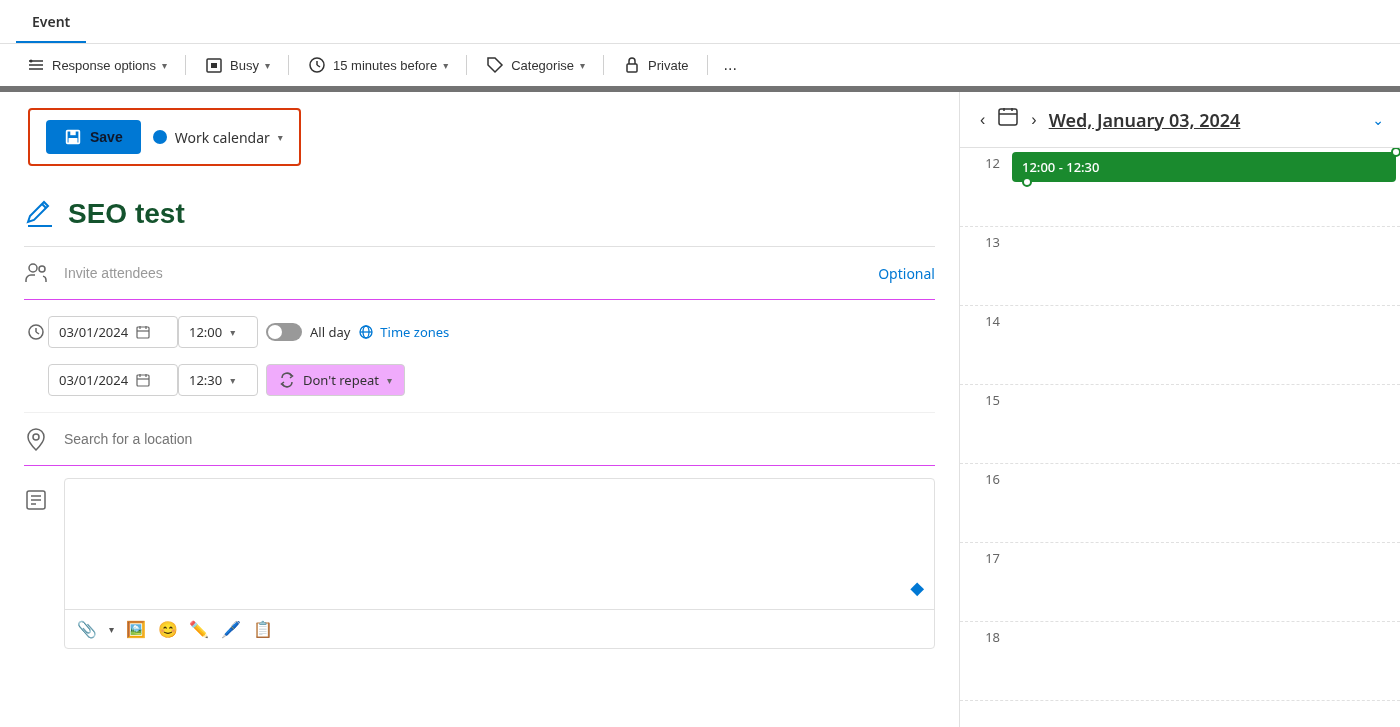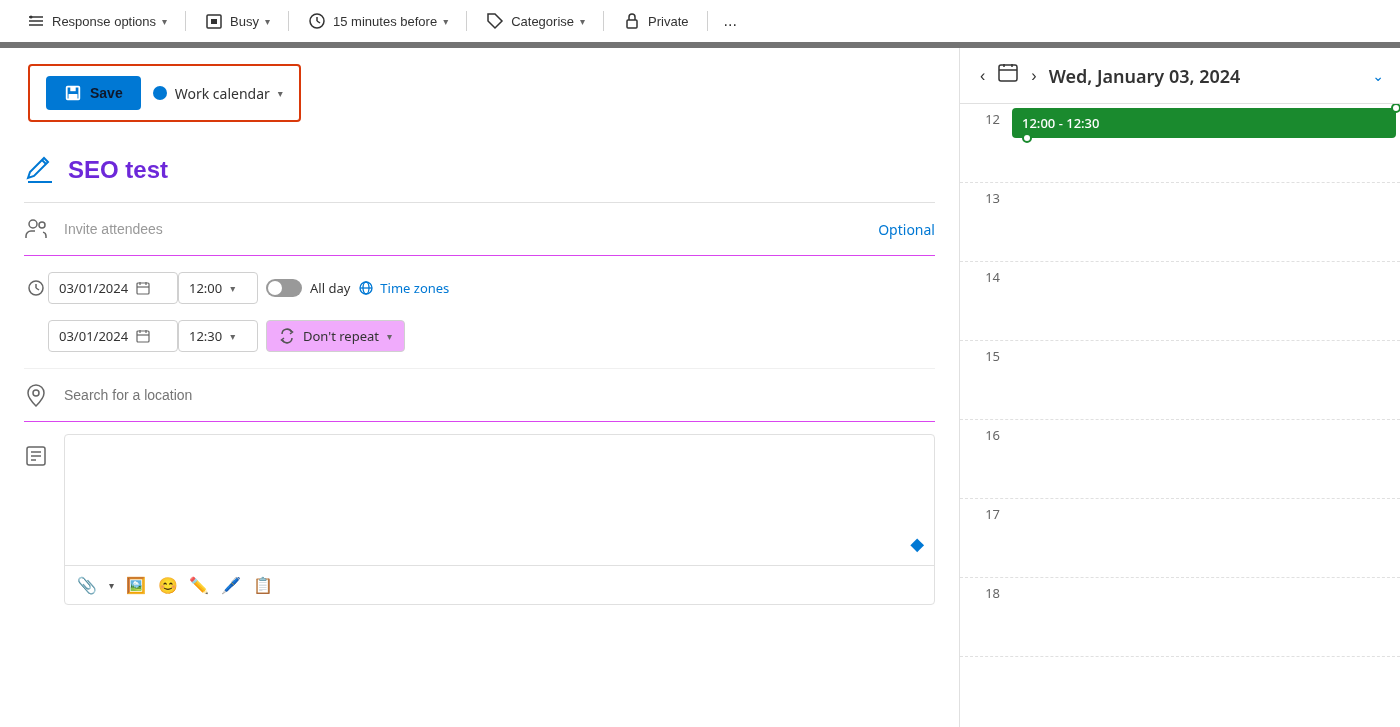--- a/index.html
+++ b/index.html
@@ -28,21 +28,21 @@
     .save-bar { display: flex; align-items: center; padding: 10px 16px; gap: 12px; border: 2px solid #d9390a; margin: 8px 12px; border-radius: 4px; width: fit-content; }
     .save-btn { display: flex; align-items: center; gap: 8px; background: #0078d4; color: #0f172a; border: none; border-radius: 4px; padding: 8px 18px; font-size: 14px; font-weight: 600; cursor: pointer; }
     .calendar-selector { display: flex; align-items: center; gap: 8px; cursor: pointer; font-size: 14px; color: #333; }
     .calendar-dot { width: 14px; height: 14px; background: #0078d4; border-radius: 50%; }
 
     
     .event-form { padding: 8px 24px 16px; }
 
     .event-title-row { display: flex; align-items: center; gap: 12px; padding: 8px 0 16px; border-bottom: 1px solid #e0e0e0; }
     .edit-icon { width: 32px; height: 32px; color: #0078d4; flex-shrink: 0; }
-    .event-title-input { border: none; outline: none; font-size: 24px; font-weight: 600; color: #6d28d9; flex: 1; }
+    .event-title-input { border: none; outline: none; font-size: 28px; font-weight: 600; color: #14532d; flex: 1; }
     .event-title-input::placeholder { color: #999; }
 
     .form-row { display: flex; align-items: center; padding: 14px 0; border-bottom: 1px solid #d946ef; gap: 16px; }
     .row-icon { width: 24px; height: 24px; color: #666; flex-shrink: 0; }
 
     .attendees-input { flex: 1; border: none; outline: none; font-size: 14px; color: #333; }
     .attendees-input::placeholder { color: #999; }
     .optional-link { color: #0078d4; font-size: 14px; cursor: pointer; white-space: nowrap; margin-left: auto; }
 
     
@@ -71,39 +71,42 @@
     .body-content { flex: 1; padding: 10px; min-height: 130px; position: relative; }
     .diamond-icon { position: absolute; bottom: 10px; right: 10px; color: #0078d4; font-size: 18px; }
     .body-toolbar { display: flex; align-items: center; gap: 12px; padding: 8px 12px; border-top: 1px solid #e0e0e0; }
     .body-tool { font-size: 16px; cursor: pointer; color: #555; }
 
     
     .right-panel { width: 440px; flex-shrink: 0; display: flex; flex-direction: column; }
     .calendar-nav { display: flex; align-items: center; padding: 14px 16px; gap: 8px; border-bottom: 1px solid #e0e0e0; }
     .nav-btn { background: none; border: none; cursor: pointer; font-size: 16px; color: #333; padding: 4px; border-radius: 4px; }
     .cal-icon { font-size: 18px; color: #333; }
-    .cal-date-title { font-size: 18px; font-weight: 600; color: #333; flex: 1; }
+    .cal-date-title { font-size: 18px; font-weight: 600; color: #333; flex: 1; text-decoration: underline; }
     .cal-date-chevron { color: #0078d4; cursor: pointer; font-size: 14px; }
 
     .time-grid { flex: 1; overflow-y: auto; position: relative; }
     .time-row { display: flex; align-items: flex-start; min-height: 78px; border-bottom: 1px dashed #e0e0e0; }
     .time-label { width: 48px; padding: 6px 8px; font-size: 13px; color: #666; flex-shrink: 0; text-align: right; }
     .time-content { flex: 1; position: relative; padding: 4px; min-height: 78px; }
 
     .event-block { background: #1a8a2e; color: #fff; border-radius: 4px; padding: 6px 10px; font-size: 13px; font-weight: 500; position: relative; }
     .event-block-handle { width: 10px; height: 10px; background: #fff; border-radius: 50%; border: 2px solid #1a8a2e; position: absolute; top: -5px; right: -5px; }
     .event-block-handle-bottom { bottom: -5px; left: 10px; top: auto; right: auto; }
 
     .icon-svg { width: 20px; height: 20px; }
   </style>
 </head>
 <body>
 
 <div class="app-container">
 
+  <div class="tab-bar">
+    <div class="tab-item">Event</div>
+  </div>
 
   <div class="toolbar">
     <button class="toolbar-btn">
       <svg class="icon-svg" viewBox="0 0 20 20" fill="none" stroke="currentColor" stroke-width="1.5">
         <line x1="3" y1="6" x2="17" y2="6"></line>
           <line x1="3" y1="10" x2="17" y2="10"></line>
           <line x1="3" y1="14" x2="17" y2="14"></line>
         <circle cx="5" cy="6" r="1.5" fill="currentColor" stroke="none"></circle>
       </svg>
       <span>Response options</span>

